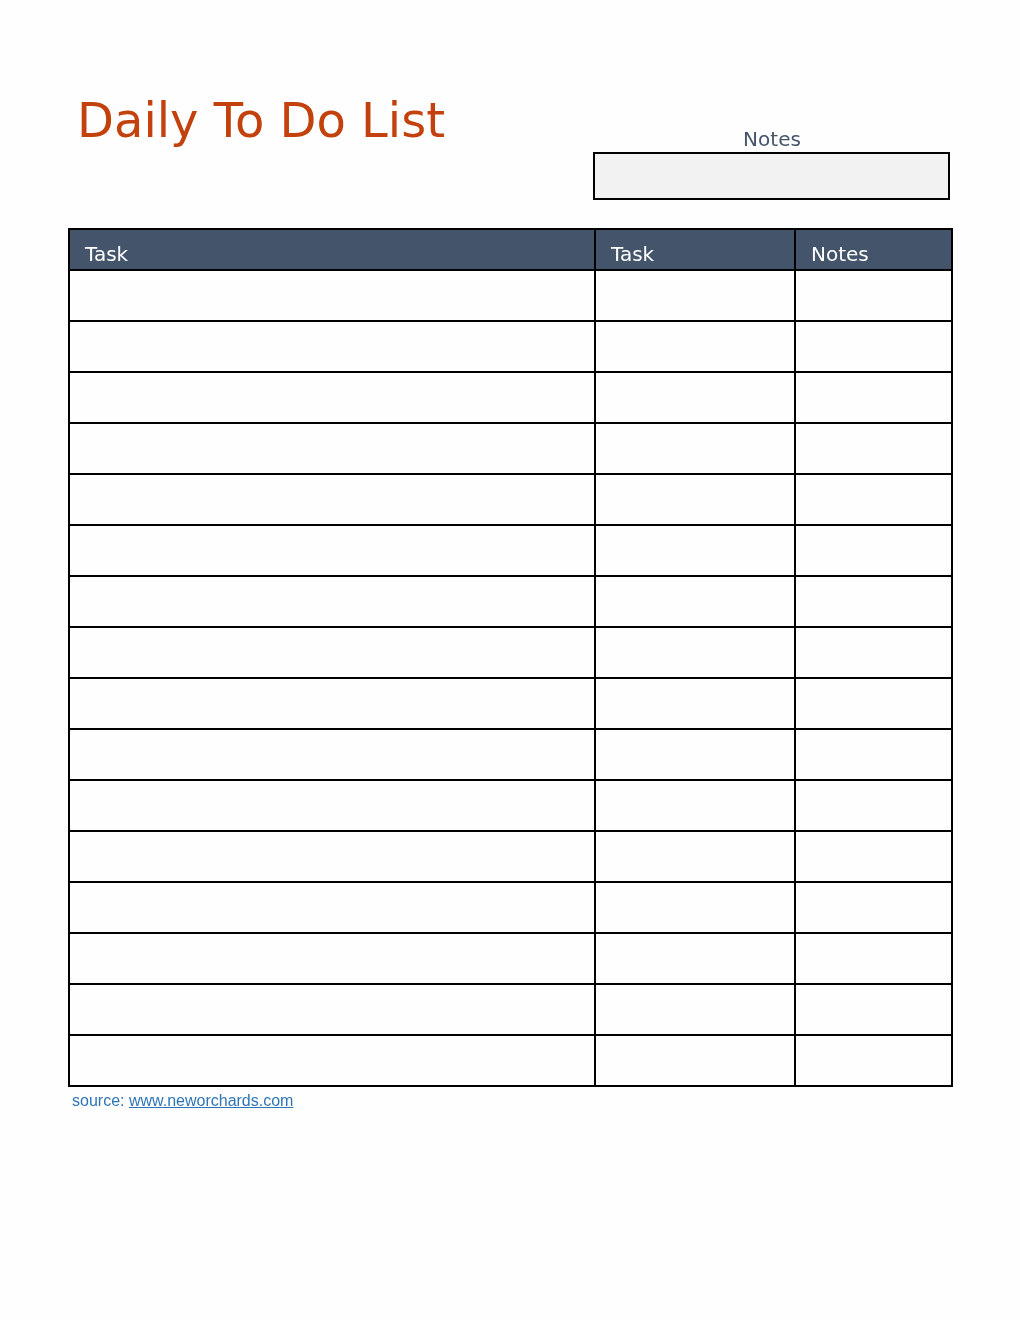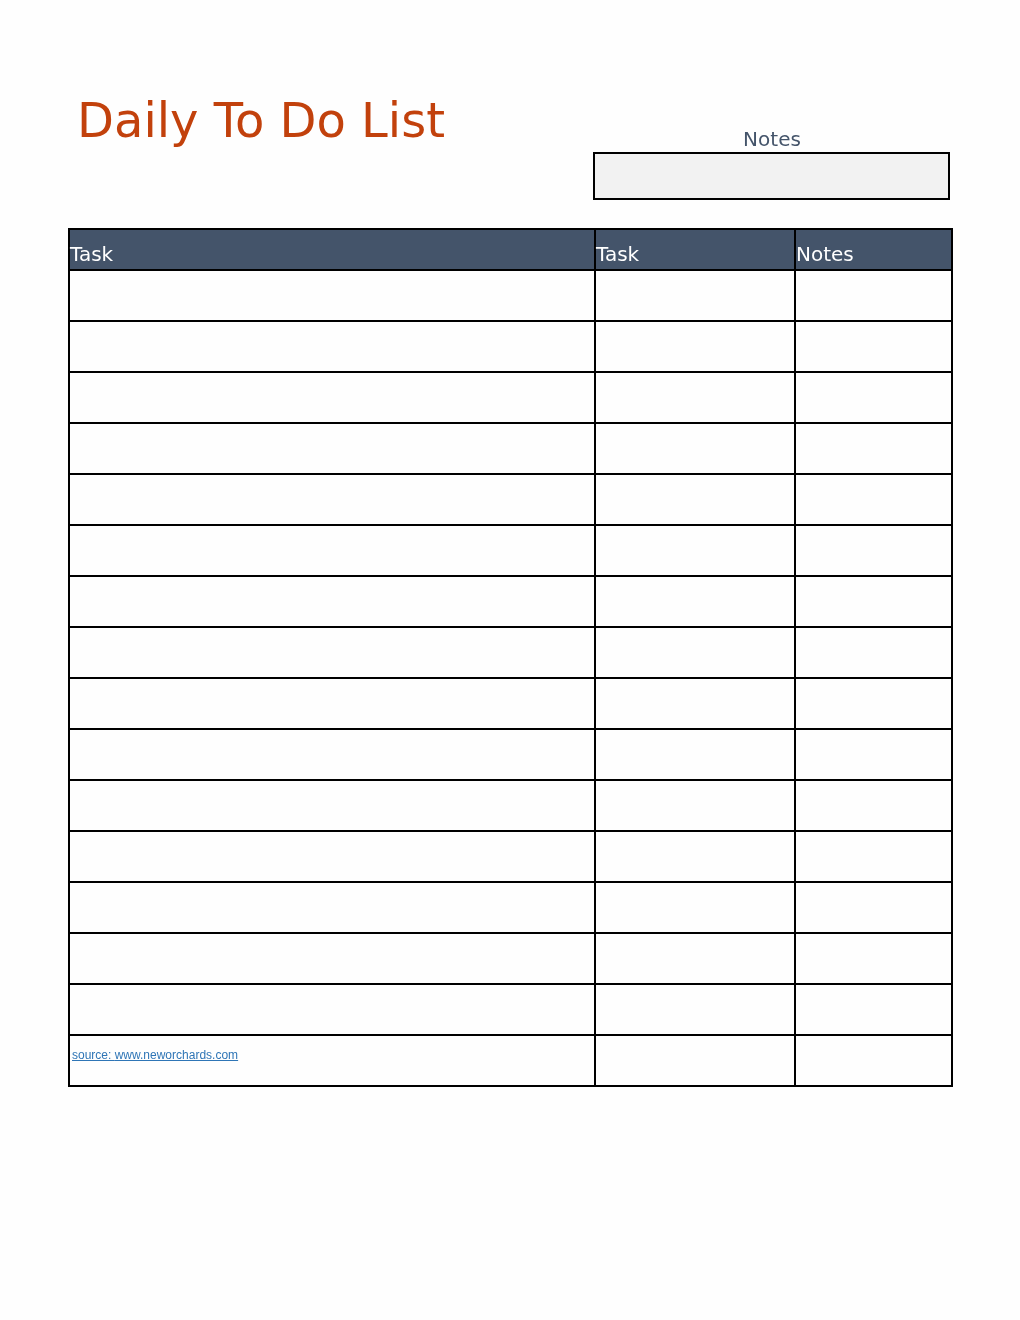--- a/index.html
+++ b/index.html
@@ -32,31 +32,30 @@
       table-layout: fixed;
     }
     table.todo th, table.todo td {
       border: 2px solid #000;
       padding: 0;
     }
     table.todo th {
       background: #44546a; color: #ffffff;
       text-align: left; font-weight: normal;
       font-size: 20px; height: 36px;
-      padding-left: 0; vertical-align: bottom; padding-bottom: 3px;
+      padding-left: 15px; vertical-align: bottom; padding-bottom: 3px;
     }
     table.todo td { height: 49px; background: #fefefe; }
     col.c-task { width: 526px; }
     col.c-notes { width: 200px; }
     col.c-status { width: 157px; }
     .source {
-      position: absolute; left: 72px; top: 1048px;
-      font-size: 12px; color: #2e75b6;
+      position: absolute; left: 72px; top: 1092px;
+      font-size: 16px; color: #2e75b6;
       font-family: "Liberation Sans", sans-serif;
-      text-decoration: underline;
     }
     .source a { color: #2e75b6; text-decoration: underline; }
   </style>
 </head>
 <body>
 
 <div class="title">Daily To Do List</div>
 
 <div class="date-label">Notes</div>
 <div class="date-box"></div>

